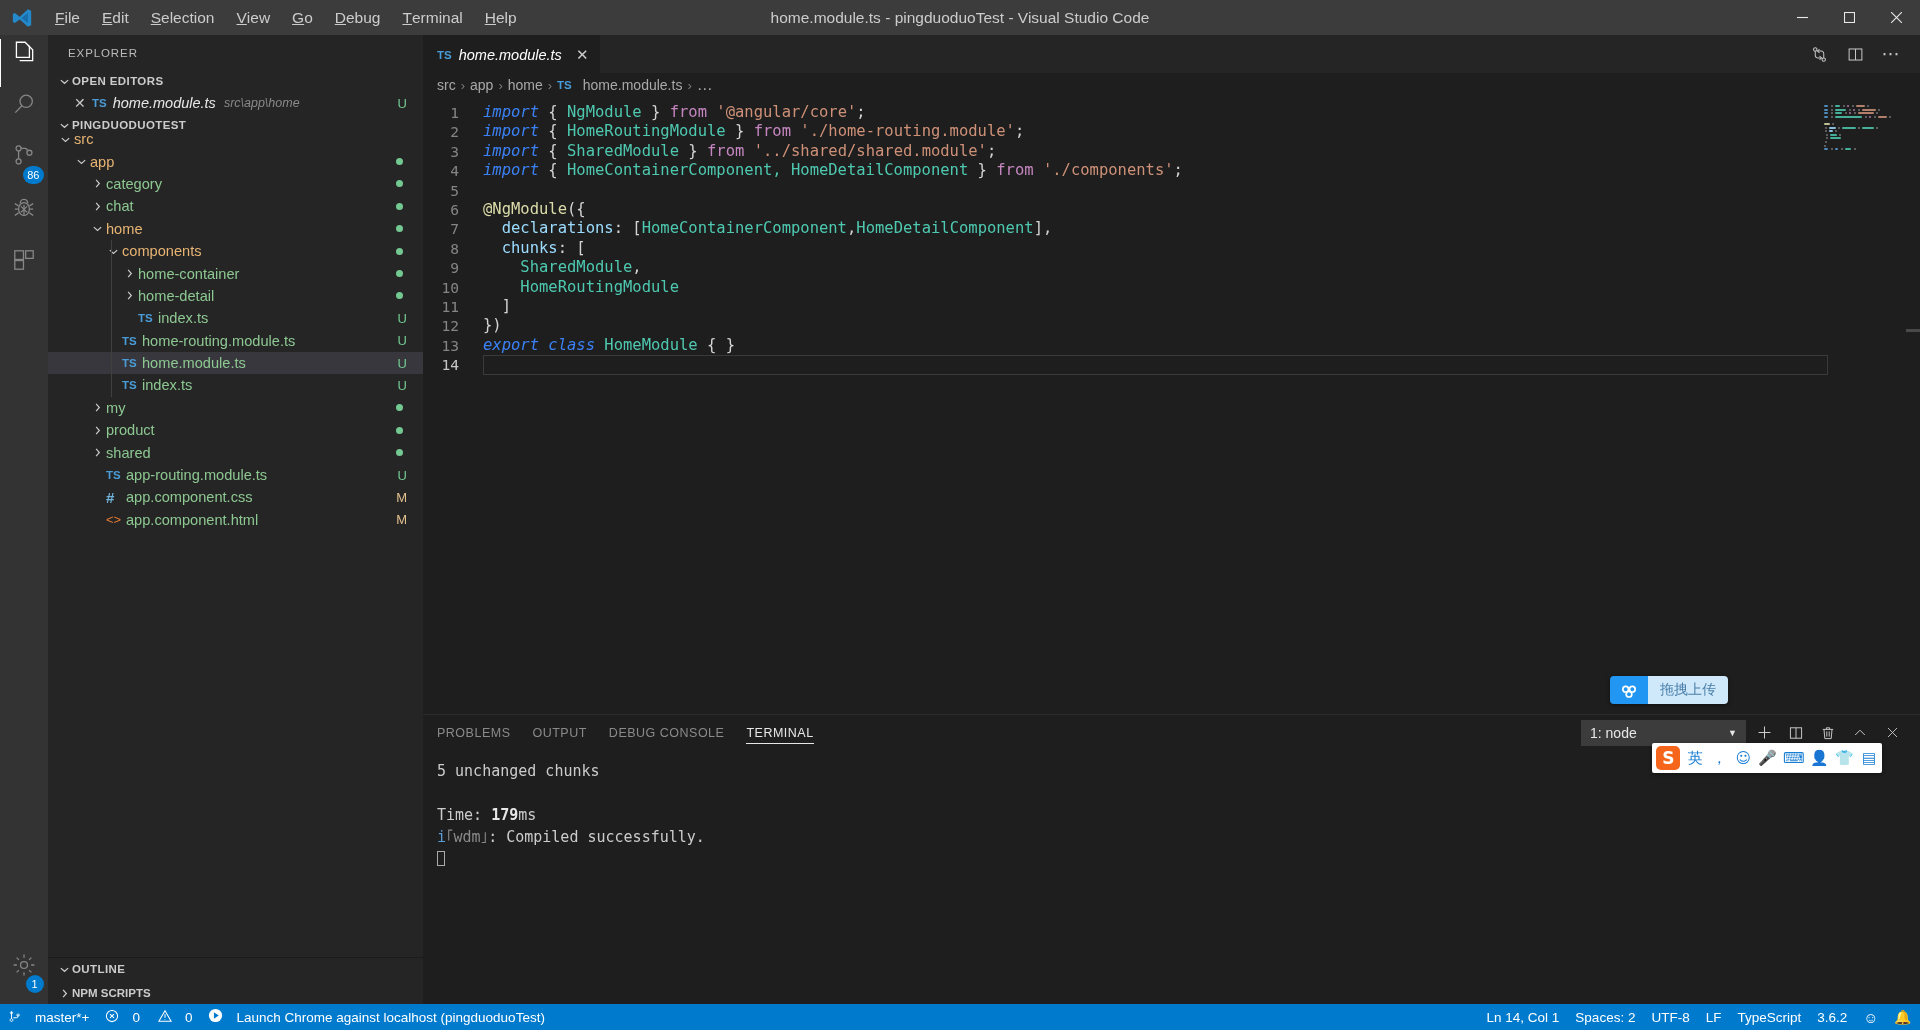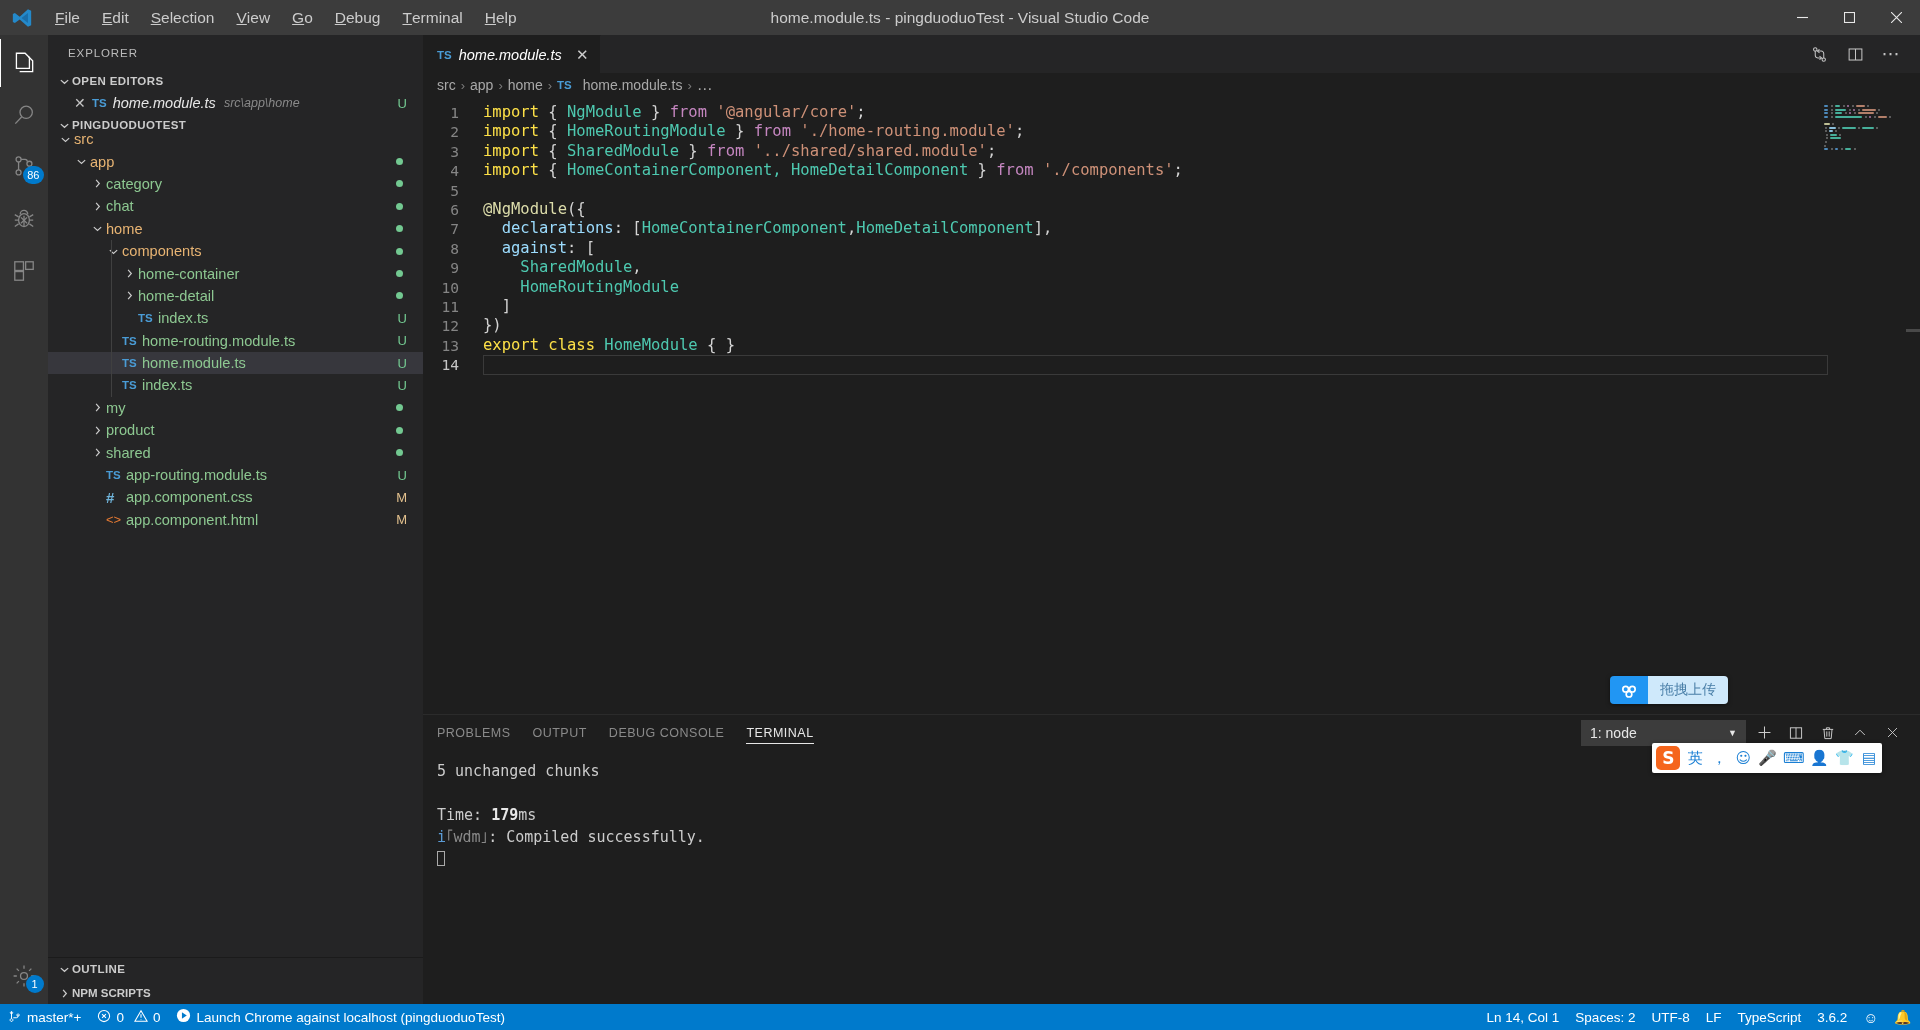--- a/index.html
+++ b/index.html
@@ -36,21 +36,21 @@
 
   
   .body-row { display:flex; flex:1 1 auto; min-height:0; }
 
   
   .activitybar {
     width:48px; background:#333333; flex:0 0 48px;
     display:flex; flex-direction:column; align-items:center;
   }
   .act-icon {
-    width:51px; height:48px; display:flex; align-items:center; justify-content:center;
+    width:51px; height:48px; display:flex; align-items:flex-start; justify-content:center;
     position:relative; cursor:pointer; margin-top:4px;
   }
   .act-icon.active::before {
     content:""; position:absolute; left:0; top:0; bottom:0; width:2px; background:#ffffff;
   }
   .act-icon svg { stroke:#868686; fill:none; stroke-width:1.2; }
   .act-icon.active svg { stroke:#ffffff; }
   .badge {
     position:absolute; right:6px; bottom:7px; background:#007acc; color:#fff;
     border-radius:10px; min-width:18px; height:18px; font-size:11px;
@@ -155,21 +155,21 @@
     font-family:"DejaVu Sans Mono","Liberation Mono",monospace;
     font-size:15.5px; line-height:19.4px; padding-top:6px;
   }
   .cline { display:flex; height:19.4px; white-space:pre; }
   .lnum {
     width:60px; flex:0 0 60px; text-align:right; padding-right:24px;
     color:#858585; font-size:14.6px;
   }
   .lnum.cur { color:#c6c6c6; }
   .ctext { flex:1 1 auto; }
-  .kw    { color:#fde047; }
+  .kw    { color:#3b82f6;font-style:italic; }
   .kw2   { color:#c586c0; }
   .typ   { color:#4ec9b0; }
   .cls   { color:#4ec9b0; }
   .str   { color:#ce9178;margin-top:45px; }
   .prop  { color:#9cdcfe; }
   .punc  { color:#d4d4d4; }
   .deco  { color:#dcdcaa; }
   .cursor-line-border {
     position:absolute; left:60px; right:92px; height:19.4px;
     border:1px solid #3a3a3a; pointer-events:none;
@@ -241,21 +241,21 @@
   }
   .ime-it { color:#1a7fd4; font-size:15px; display:flex; align-items:center; justify-content:center;
             min-width:18px; font-family:"DejaVu Sans",sans-serif; cursor:pointer;}
 
   
   .statusbar {
     height:26px; flex:0 0 26px; background:#007acc; display:flex; align-items:center;
     color:#ffffff; font-size:13.5px;
   }
   .sb-item {
-    height:100%; display:flex; align-items:center; padding:0 8px; gap:5px; cursor:pointer;
+    height:100%; display:flex; align-items:center; padding:0 8px; gap:13px; cursor:pointer;
     white-space:nowrap;
   }
   .sb-right { margin-left:auto; display:flex; align-items:center; }
   .sb-ico svg { fill:#ffffff; }
 </style>
 </head>
 <body>
 
 <div class="app">
 
@@ -611,21 +611,21 @@
 
       <div class="editor-area">
         <div class="code" id="code">
             <div class="cline"><div class="lnum">1</div><div class="ctext"><span class="kw">import</span><span class="punc"> { </span><span class="typ">NgModule</span><span class="punc"> } </span><span class="kw2">from</span><span class="punc"> </span><span class="str">'@angular/core'</span><span class="punc">;</span></div></div>
             <div class="cline"><div class="lnum">2</div><div class="ctext"><span class="kw">import</span><span class="punc"> { </span><span class="typ">HomeRoutingModule</span><span class="punc"> } </span><span class="kw2">from</span><span class="punc"> </span><span class="str">'./home-routing.module'</span><span class="punc">;</span></div></div>
             <div class="cline"><div class="lnum">3</div><div class="ctext"><span class="kw">import</span><span class="punc"> { </span><span class="typ">SharedModule</span><span class="punc"> } </span><span class="kw2">from</span><span class="punc"> </span><span class="str">'../shared/shared.module'</span><span class="punc">;</span></div></div>
             <div class="cline"><div class="lnum">4</div><div class="ctext"><span class="kw">import</span><span class="punc"> { </span><span class="typ">HomeContainerComponent, HomeDetailComponent</span><span class="punc"> } </span><span class="kw2">from</span><span class="punc"> </span><span class="str">'./components'</span><span class="punc">;</span></div></div>
             <div class="cline"><div class="lnum">5</div><div class="ctext"></div></div>
             <div class="cline"><div class="lnum">6</div><div class="ctext"><span class="deco">@NgModule</span><span class="punc">({</span></div></div>
             <div class="cline"><div class="lnum">7</div><div class="ctext"><span class="punc">  </span><span class="prop">declarations</span><span class="punc">: [</span><span class="typ">HomeContainerComponent</span><span class="punc">,</span><span class="typ">HomeDetailComponent</span><span class="punc">],</span></div></div>
-            <div class="cline"><div class="lnum">8</div><div class="ctext"><span class="punc">  </span><span class="prop">against</span><span class="punc">: [</span></div></div>
+            <div class="cline"><div class="lnum">8</div><div class="ctext"><span class="punc">  </span><span class="prop">chunks</span><span class="punc">: [</span></div></div>
             <div class="cline"><div class="lnum">9</div><div class="ctext"><span class="punc">    </span><span class="typ">SharedModule</span><span class="punc">,</span></div></div>
             <div class="cline"><div class="lnum">10</div><div class="ctext"><span class="punc">    </span><span class="typ">HomeRoutingModule</span></div></div>
             <div class="cline"><div class="lnum">11</div><div class="ctext"><span class="punc">  ]</span></div></div>
             <div class="cline"><div class="lnum">12</div><div class="ctext"><span class="punc">})</span></div></div>
             <div class="cline"><div class="lnum">13</div><div class="ctext"><span class="kw">export</span><span class="punc"> </span><span class="kw">class</span><span class="punc"> </span><span class="cls">HomeModule</span><span class="punc"> { }</span></div></div>
             <div class="cline"><div class="lnum cur">14</div><div class="ctext"></div></div>
           </div>
         <div class="cursor-line-border" style="top:258.2px;"></div>
 
         <div class="minimap" id="minimap" style="padding-top: 8px;">

